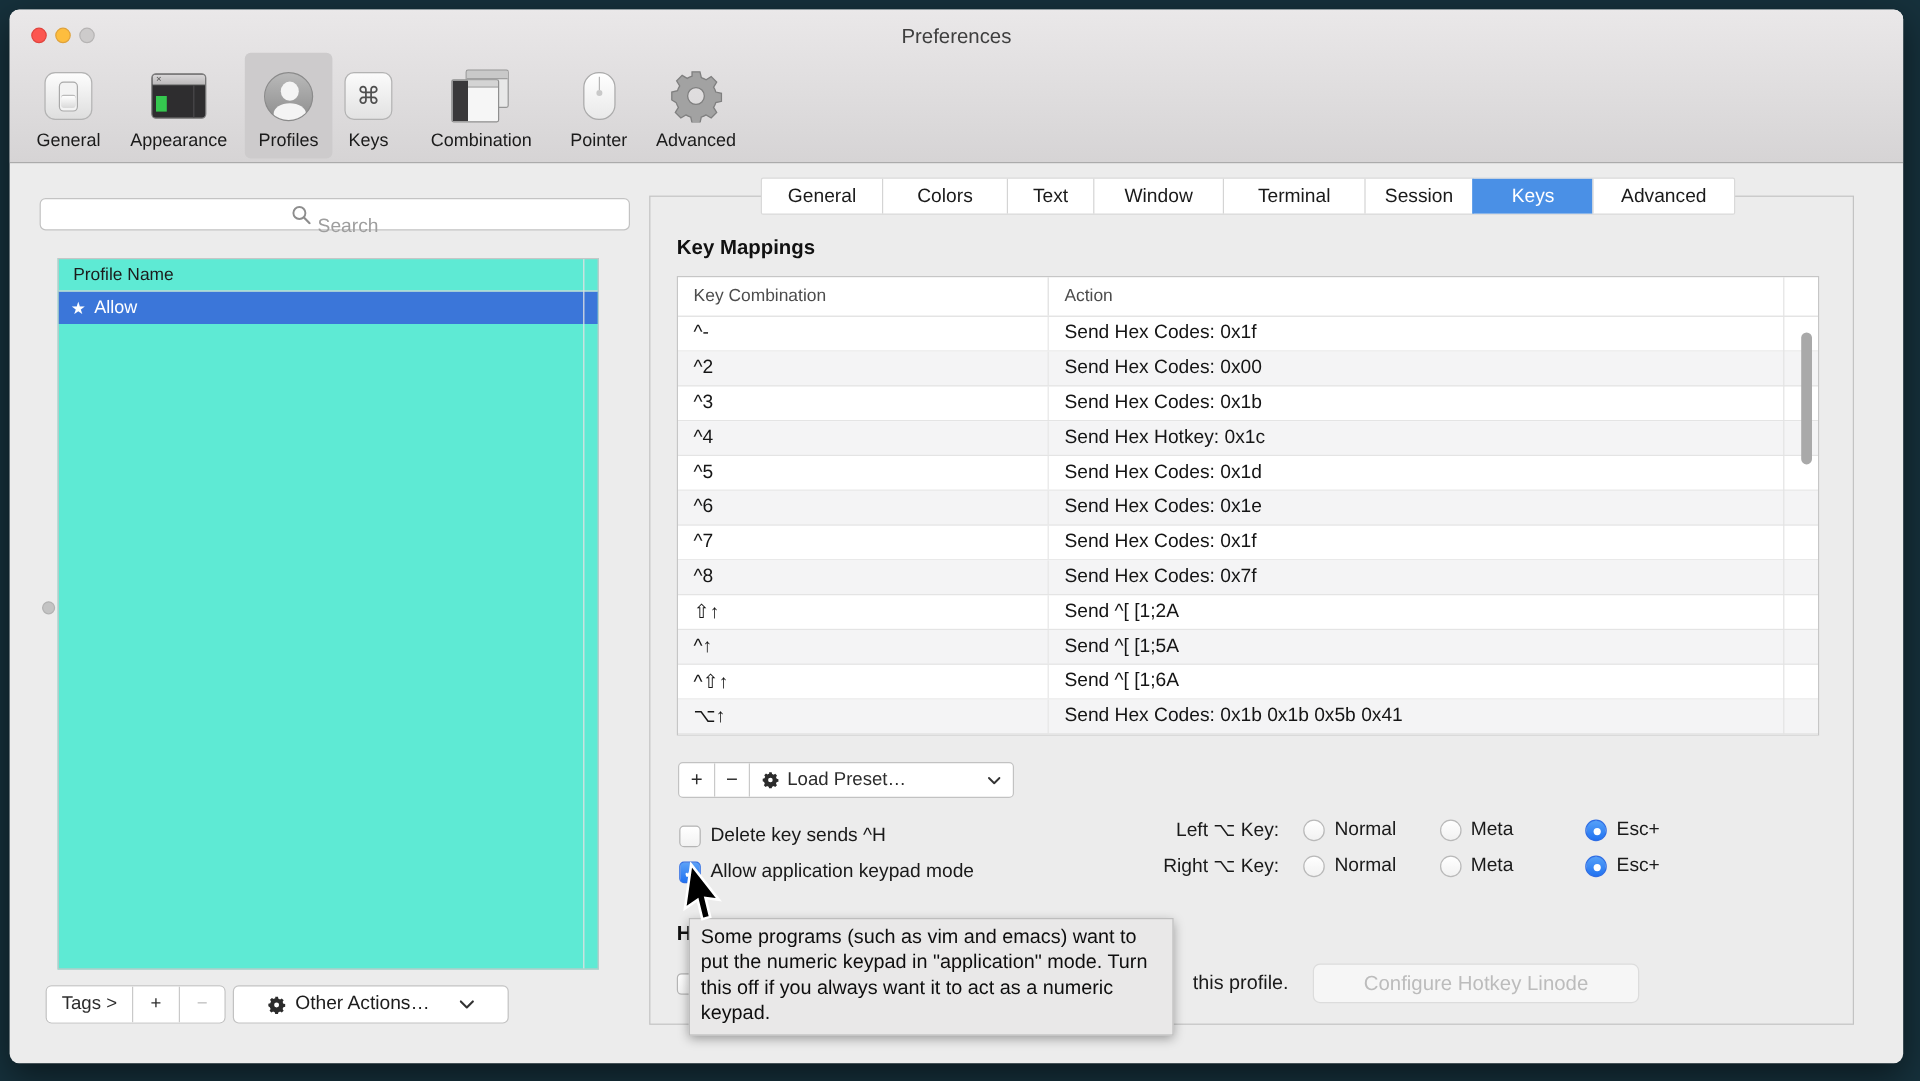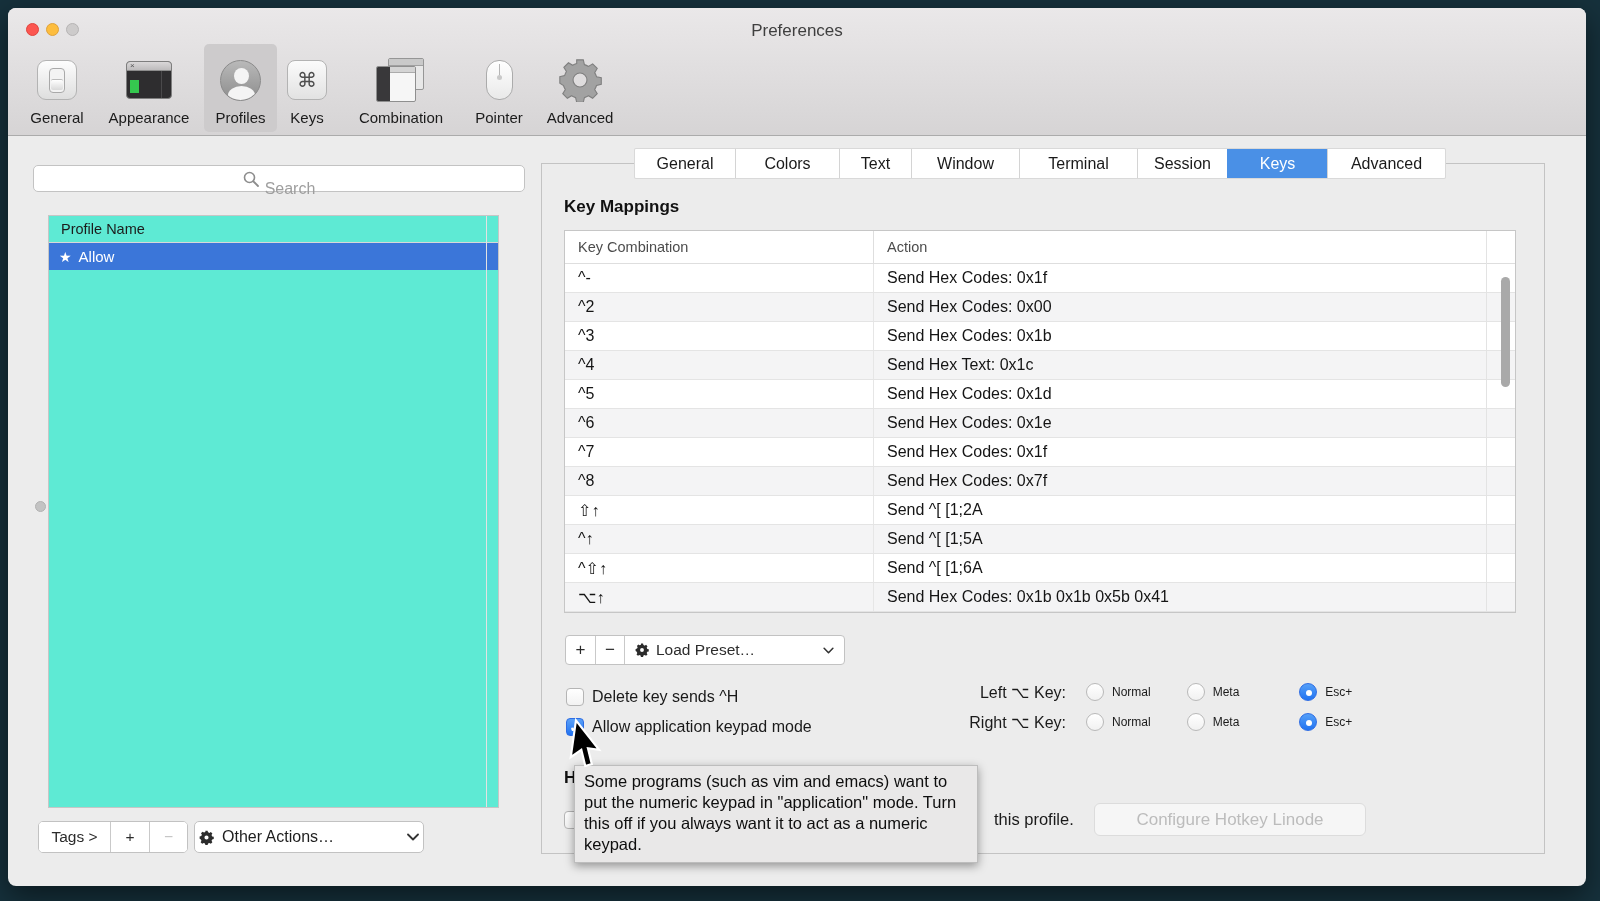--- a/index.html
+++ b/index.html
@@ -84,21 +84,21 @@
                 background:#c3c3c3; border:1px solid #b2b2b2; }
 
   .btn-row { position:absolute; top:813px; height:32px; }
   .seg-group { left:30px; display:flex; background:#fff; border:1px solid #c2c2c2; border-radius:5px;
                 overflow:hidden; }
   .seg { height:30px; display:flex; align-items:center; justify-content:center; font-size:15.5px;
                 color:#2c2c2c; background:#fff; }
   .seg + .seg { border-left:1px solid #c9c9c9; }
   .seg.disabled { color:#c2c2c2; }
   .dropdown { left:186px; width:230px; background:#fff; border:1px solid #c2c2c2; border-radius:5px;
-                display:flex; align-items:center; padding:0 4px; gap:8px;justify-content:flex-end; }
+                display:flex; align-items:center; padding:0 28px; gap:8px;justify-content:flex-end; }
   .dropdown .dlabel { font-size:16px; color:#1d1d1d; }
   .chev { margin-left:auto; }
 
   
   .panel { position:absolute; left:533px; top:155px; width:1004px; height:691px;
                 border:1px solid #c3c3c3; }
   .tab-bar { position:absolute; left:627px; top:141px; height:29px; display:flex;
                 background:#fff; border-radius:1px; box-shadow:0 0 0 1px #d9d9d9; }
   .tab { height:29px; line-height:29px; text-align:center; font-size:16px; color:#1a1a1a; }
   .tab + .tab { border-left:1px solid #d4d4d4; }
@@ -137,21 +137,21 @@
   .opt-rows { position:absolute; left:886px; top:671px; }
   .opt-row { display:flex; align-items:center; height:26px; margin-bottom:4px; }
   .opt-row .olabel { width:172px; text-align:right; margin-right:20px; font-size:16px; color:#1a1a1a; }
   .choice { display:flex; align-items:center; margin-right:36px; }
   .choice.last { margin-left:24px; margin-right:0; }
   .radio { width:18px; height:18px; border-radius:50%; border:1px solid #b9b9b9;
                 background:linear-gradient(#fff,#f1f1f1); margin-right:8px; position:relative; }
   .radio.on { background:linear-gradient(#55a0f8,#2173f1); border-color:#2e6de4; }
   .radio.on::after { content:""; position:absolute; left:6px; top:6px; width:6px; height:6px;
                 border-radius:50%; background:#fff; }
-  .choice .clabel { font-size:12px; color:#1a1a1a; }
+  .choice .clabel { font-size:16px; color:#1a1a1a; }
 
   .h-heading { position:absolute; left:556px; top:760px; font-size:17px; font-weight:bold; color:#111; z-index:1; }
   .h-cb { left:556px; top:803px; z-index:1; }
 
   .this-profile { position:absolute; left:986px; top:802px; font-size:16.5px; color:#1a1a1a; }
   .configure-btn { position:absolute; left:1086px; top:795px; width:272px; height:33px; border-radius:6px;
                 background:rgba(250,250,250,.75); border:1px solid #dcdcdc; color:#bcbcbc; font-size:17px;
                 display:flex; align-items:center; justify-content:center; }
 
   .tooltip { position:absolute; left:566px; top:757px; width:404px; background:#e9e8e8;
@@ -299,21 +299,21 @@
         <div class="km-row alt">
           <div class="km-c1">^2</div>
           <div class="km-c2">Send Hex Codes: 0x00</div>
         </div>
         <div class="km-row">
           <div class="km-c1">^3</div>
           <div class="km-c2">Send Hex Codes: 0x1b</div>
         </div>
         <div class="km-row alt">
           <div class="km-c1">^4</div>
-          <div class="km-c2">Send Hex Text: 0x1c</div>
+          <div class="km-c2">Send Hex Hotkey: 0x1c</div>
         </div>
         <div class="km-row">
           <div class="km-c1">^5</div>
           <div class="km-c2">Send Hex Codes: 0x1d</div>
         </div>
         <div class="km-row alt">
           <div class="km-c1">^6</div>
           <div class="km-c2">Send Hex Codes: 0x1e</div>
         </div>
         <div class="km-row">

